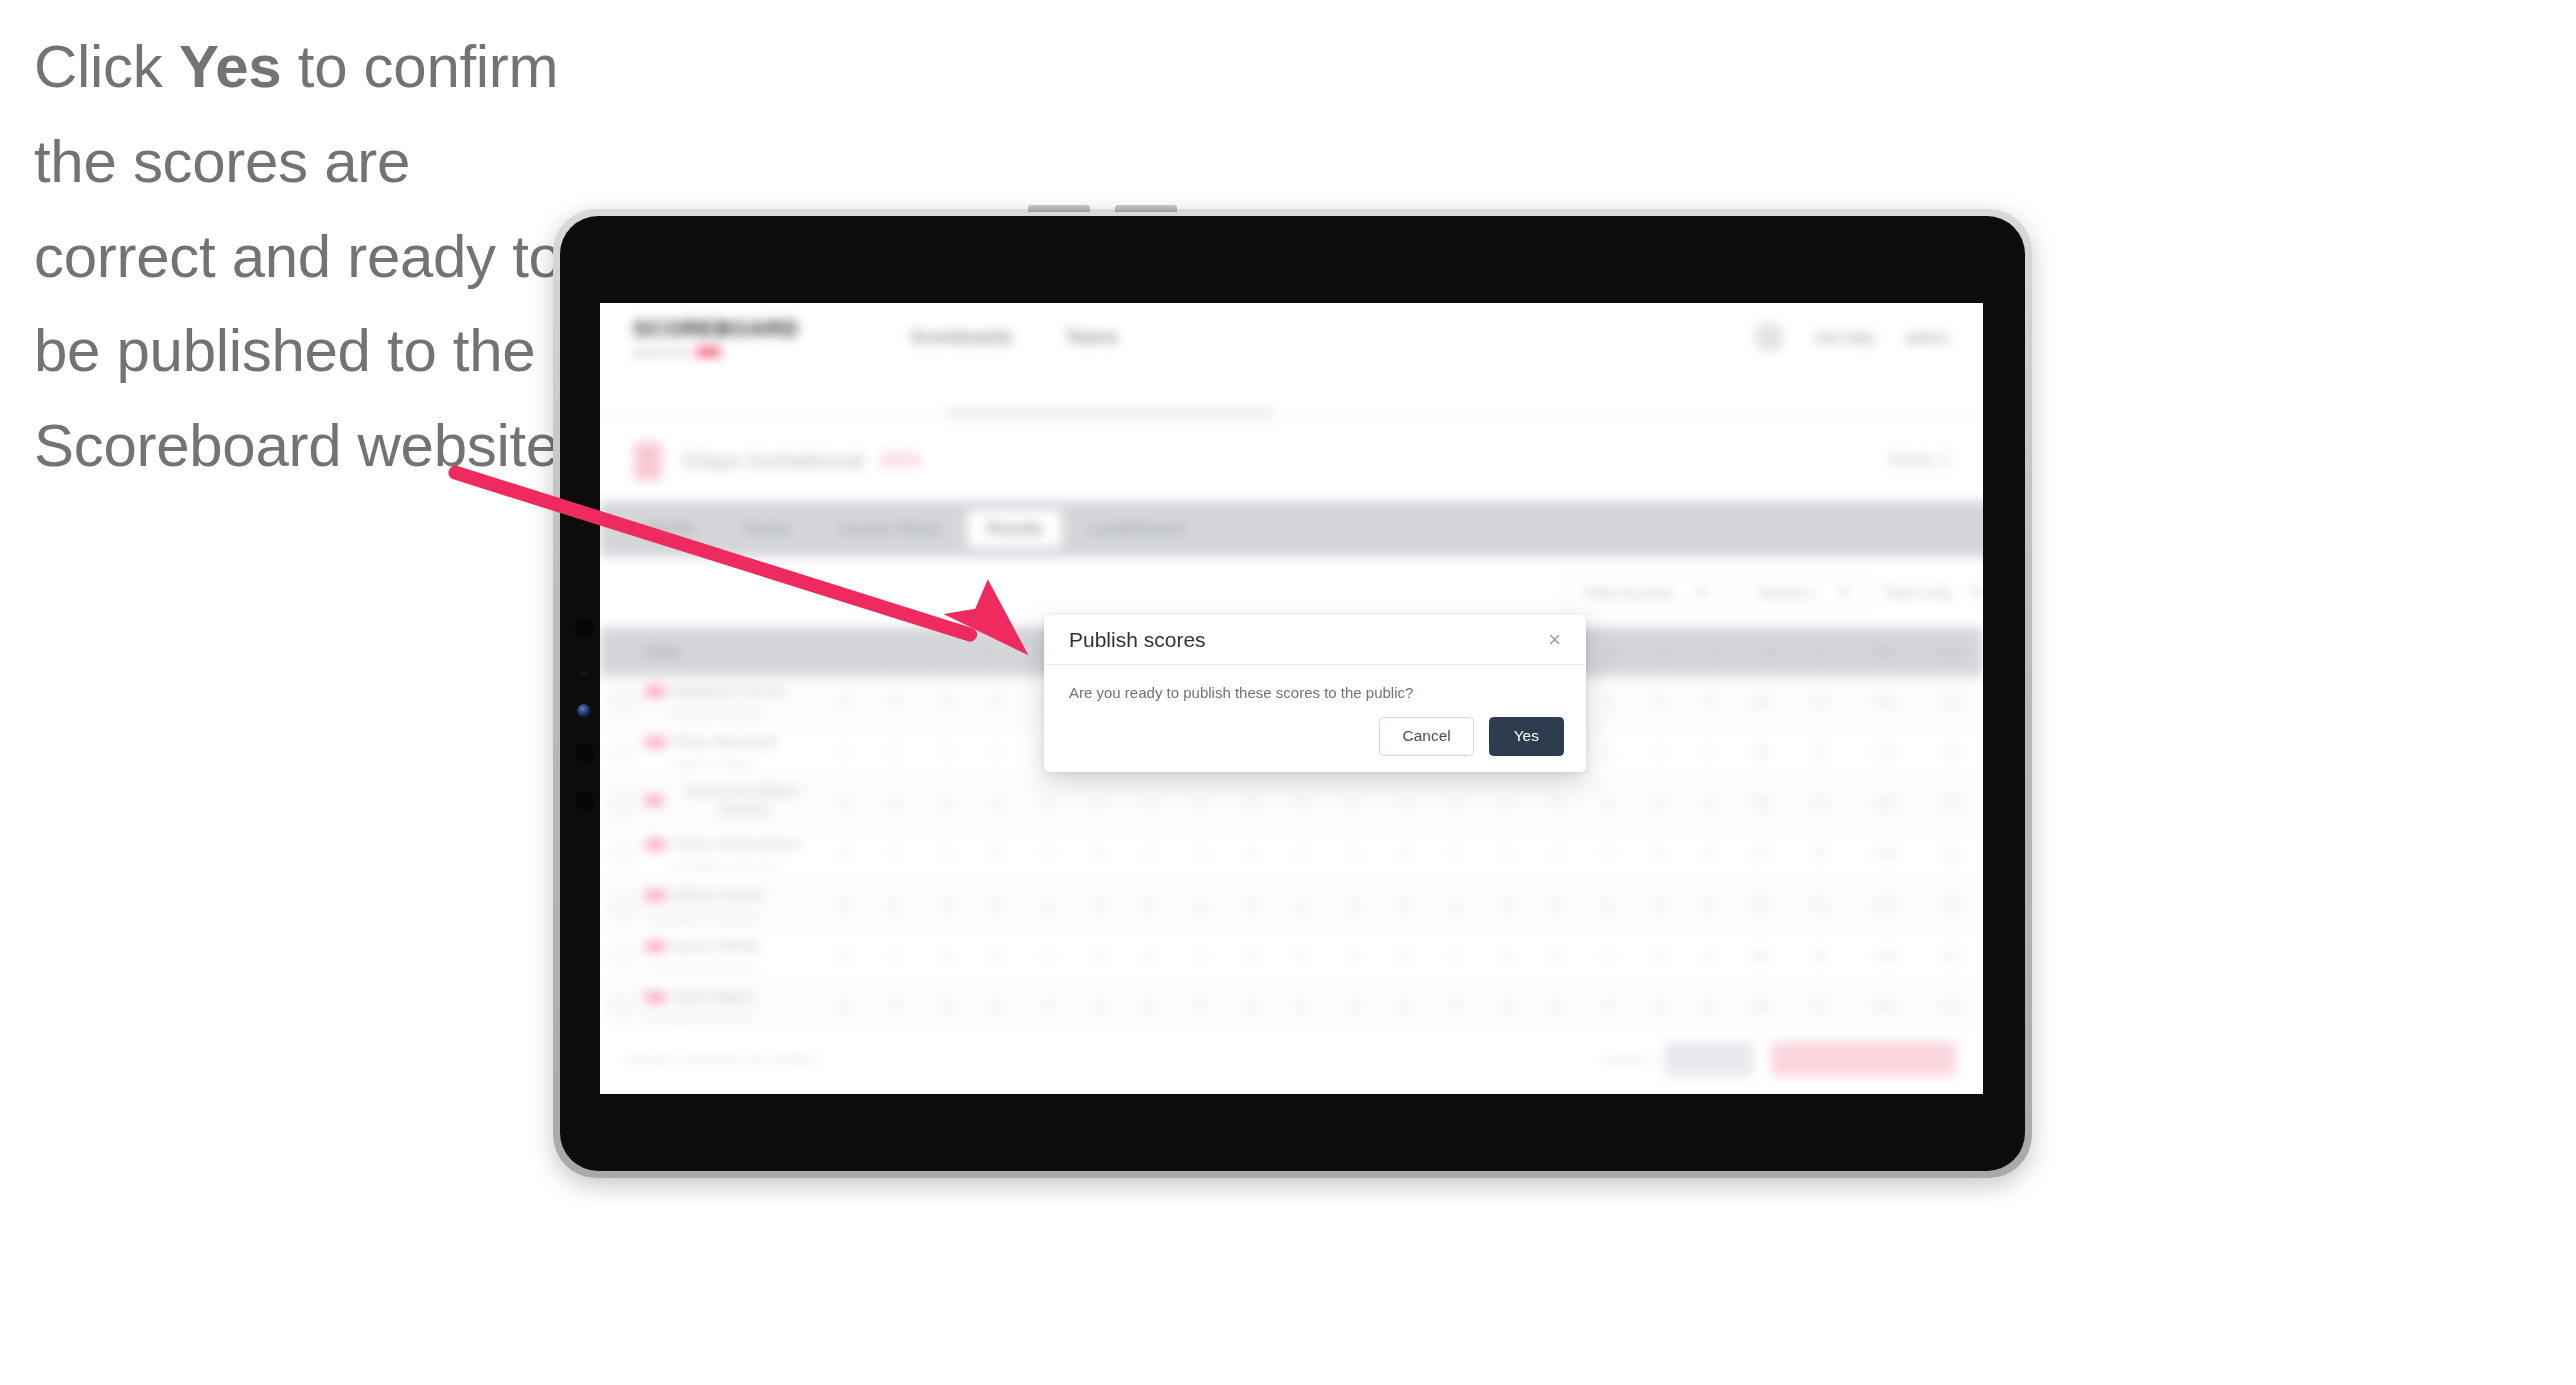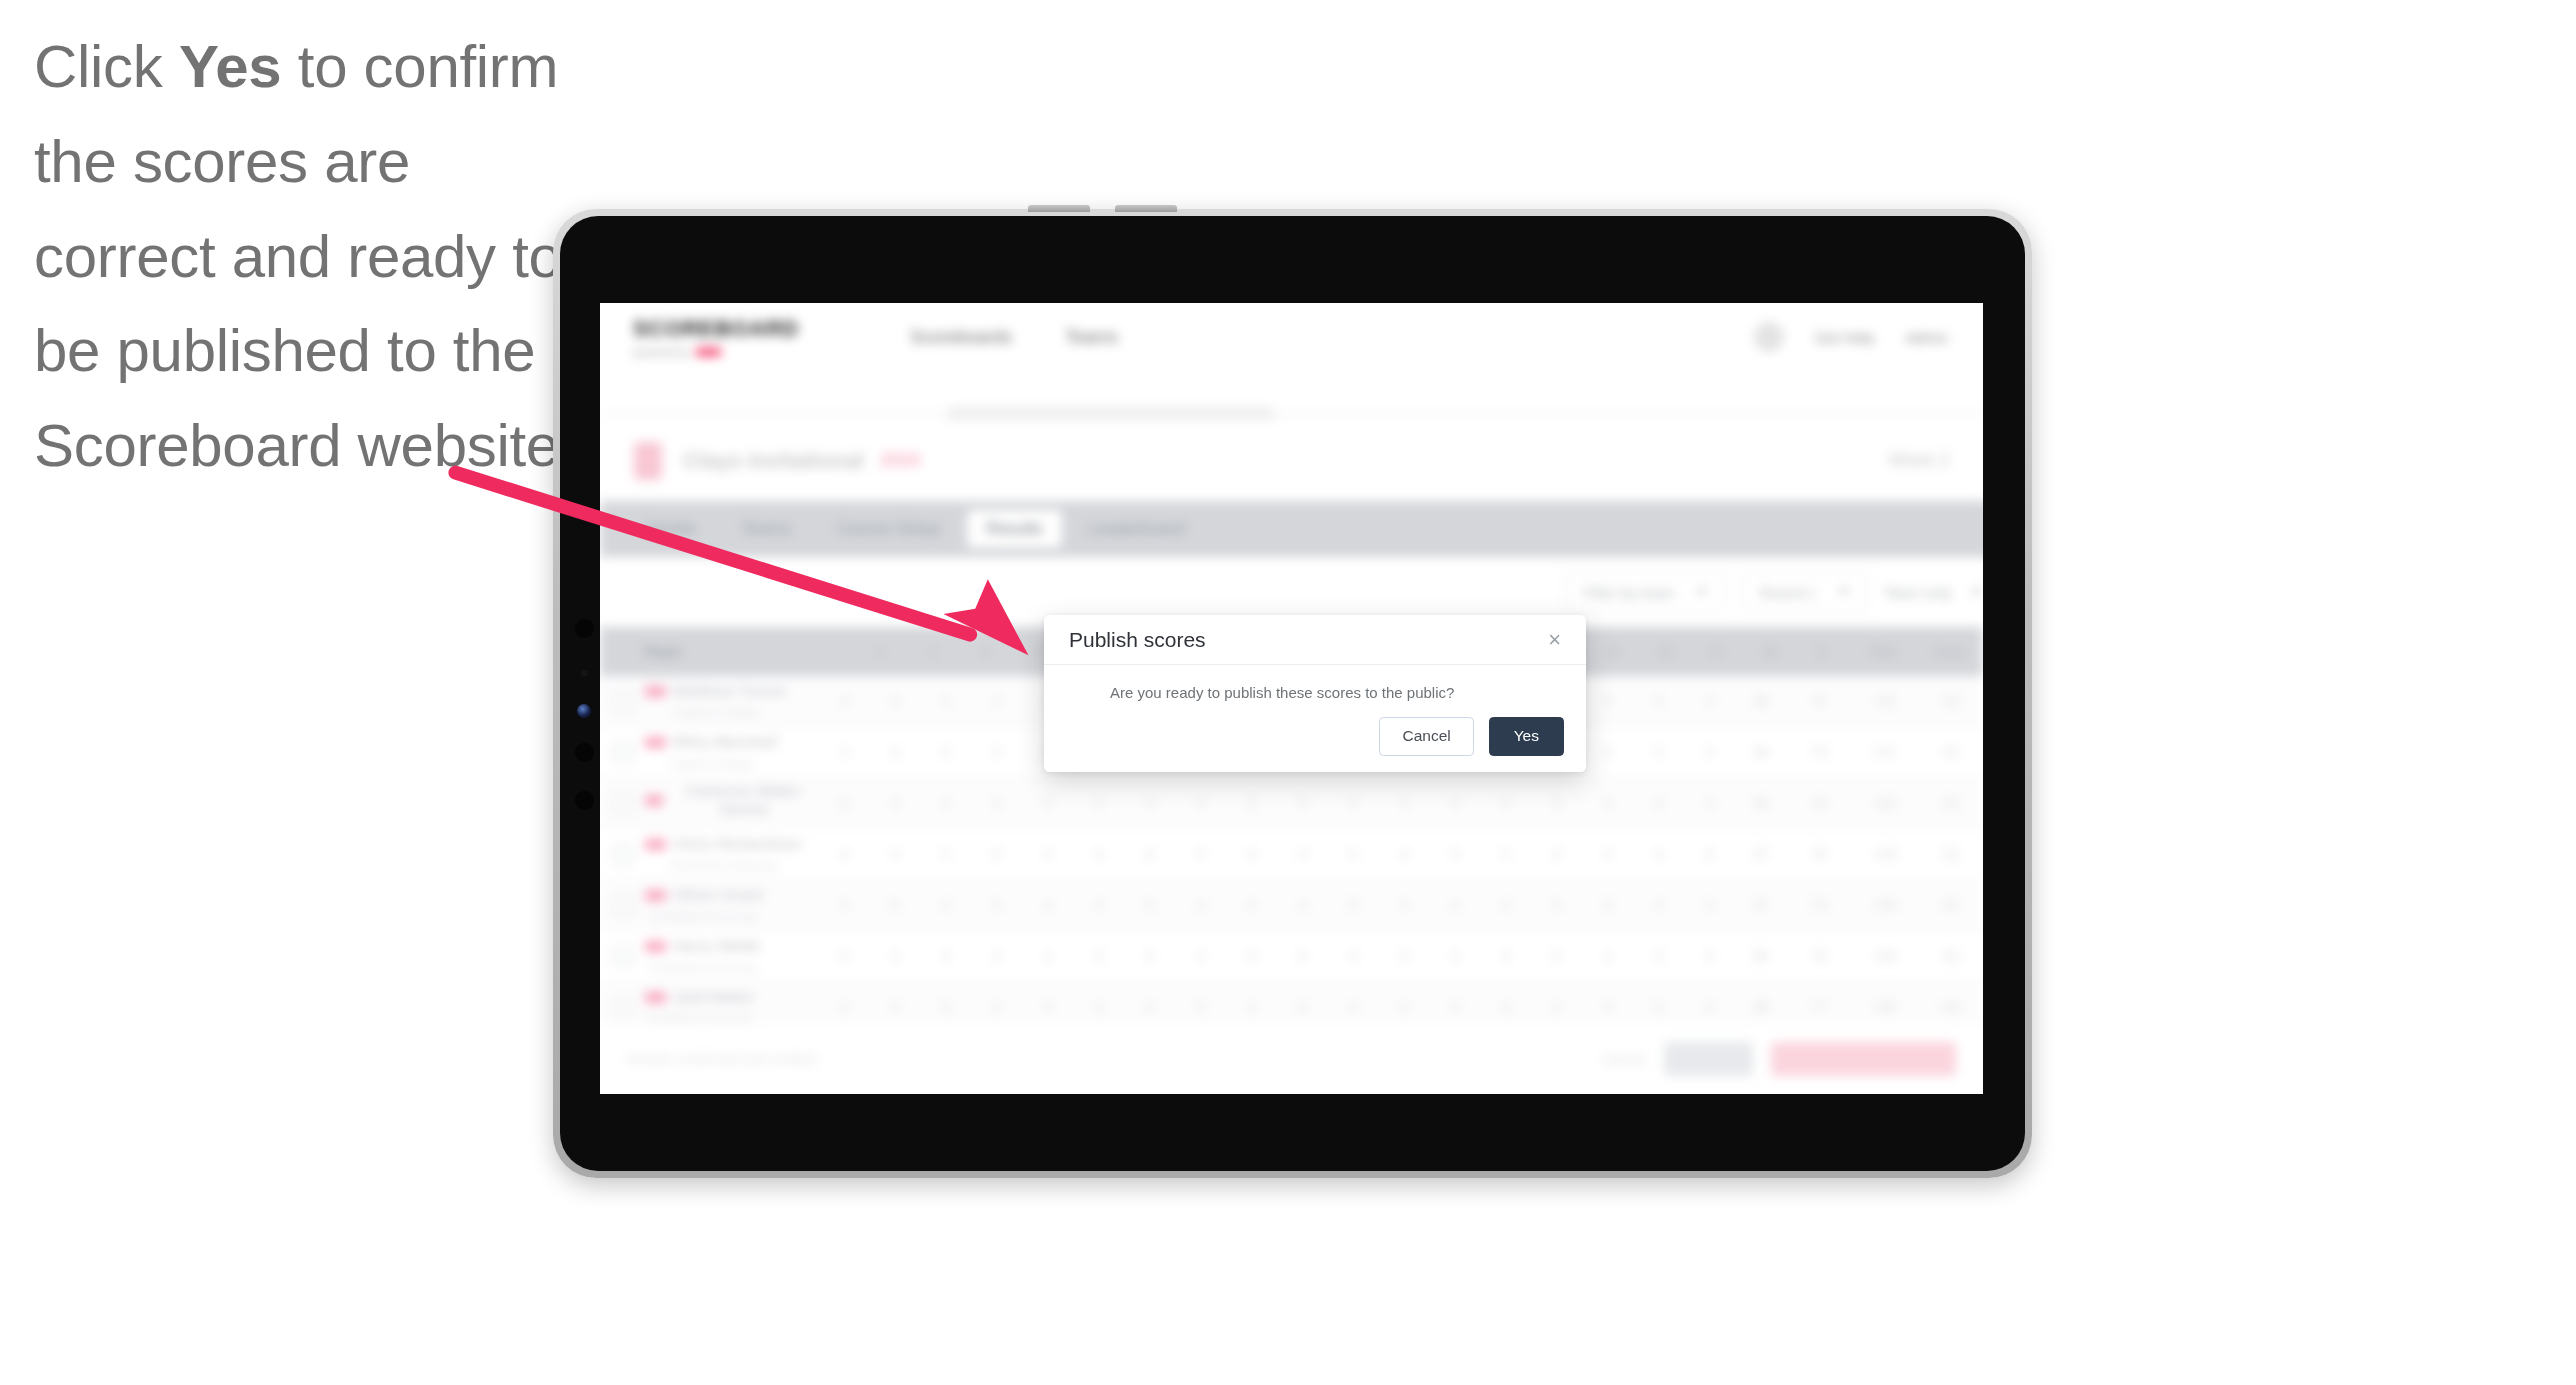--- a/index.html
+++ b/index.html
@@ -167,21 +167,21 @@
   }
   .modal-head {
     height: 49px; border-bottom: 1.5px solid #ececee;
     display:flex; align-items:center; padding: 0 25px;
   }
   .modal-title { font-size: 21px; color:#2f3238; }
   .modal-close {
     margin-left:auto; font-size: 22px; color:#9aa0a6; line-height:1;
     cursor:pointer; font-weight: 300;
   }
-  .modal-body { padding: 19px 25px 0 25px; font-size: 15px; color:#6e7377;margin-left:41px;}
+  .modal-body { padding: 19px 25px 0 25px; font-size: 15px; color:#6e7377;}
   .modal-actions {
     position:absolute; right: 22px; bottom: 16.3px;
     display:flex; align-items:center; gap: 15px;
   }
   .m-btn { font-size:15.5px; border-radius:4.4px; cursor:pointer; }
   .m-cancel {
     background:#ffffff; border: 1.5px solid #ccd6e8; color:#4a4f55;
     padding: 9.6px 22px;
   }
   .m-yes {

